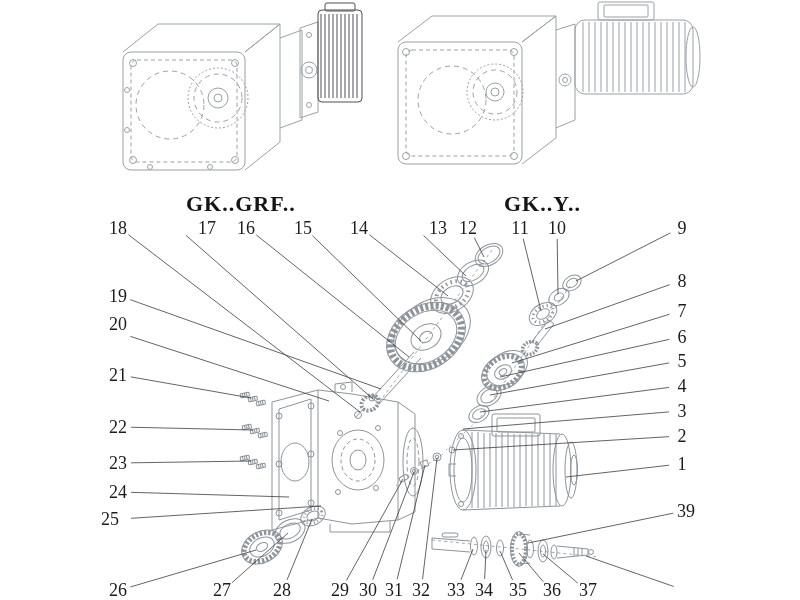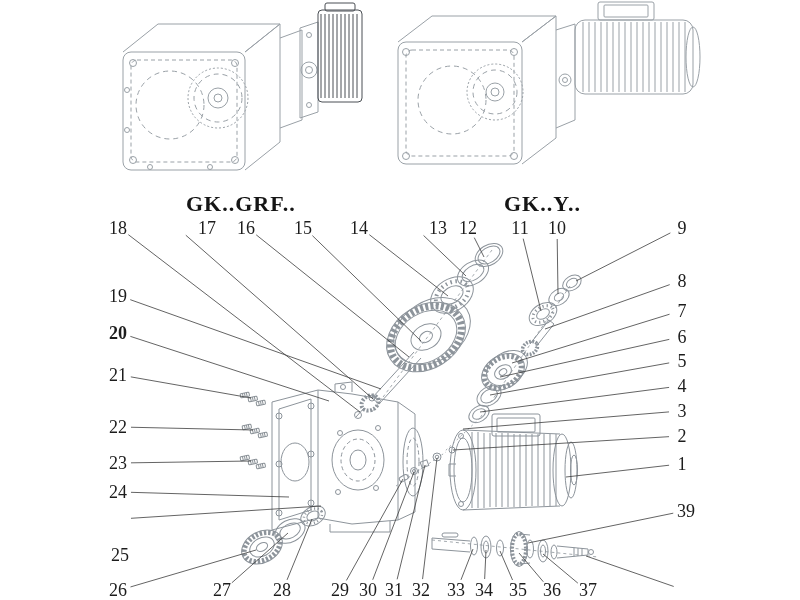--- a/index.html
+++ b/index.html
@@ -313,26 +313,26 @@
       <div class="callout" style="left: 682px; top: 281px;">8</div>
       <div class="callout" style="left: 682px; top: 311px;">7</div>
       <div class="callout" style="left: 682px; top: 337px;">6</div>
       <div class="callout" style="left: 682px; top: 361px;">5</div>
       <div class="callout" style="left: 682px; top: 386px;">4</div>
       <div class="callout" style="left: 682px; top: 411px;">3</div>
       <div class="callout" style="left: 682px; top: 436px;">2</div>
       <div class="callout" style="left: 682px; top: 464px;">1</div>
       <div class="callout" style="left: 686px; top: 511px;">39</div>
       <div class="callout" style="left: 118px; top: 296px;">19</div>
-      <div class="callout" style="left: 118px; top: 333px; font-weight: bold;">20</div>
+      <div class="callout" style="left: 118px; top: 324px;">20</div>
       <div class="callout" style="left: 118px; top: 375px;">21</div>
       <div class="callout" style="left: 118px; top: 427px;">22</div>
       <div class="callout" style="left: 118px; top: 463px;">23</div>
       <div class="callout" style="left: 118px; top: 492px;">24</div>
-      <div class="callout" style="left: 120px; top: 519px; margin-top: 36px;">25</div>
+      <div class="callout" style="left: 110px; top: 519px;">25</div>
       <div class="callout" style="left: 118px; top: 590px;">26</div>
       <div class="callout" style="left: 222px; top: 590px;">27</div>
       <div class="callout" style="left: 282px; top: 590px;">28</div>
       <div class="callout" style="left: 340px; top: 590px;">29</div>
       <div class="callout" style="left: 368px; top: 590px;">30</div>
       <div class="callout" style="left: 394px; top: 590px;">31</div>
       <div class="callout" style="left: 421px; top: 590px;">32</div>
       <div class="callout" style="left: 456px; top: 590px;">33</div>
       <div class="callout" style="left: 484px; top: 590px;">34</div>
       <div class="callout" style="left: 518px; top: 590px;">35</div>

